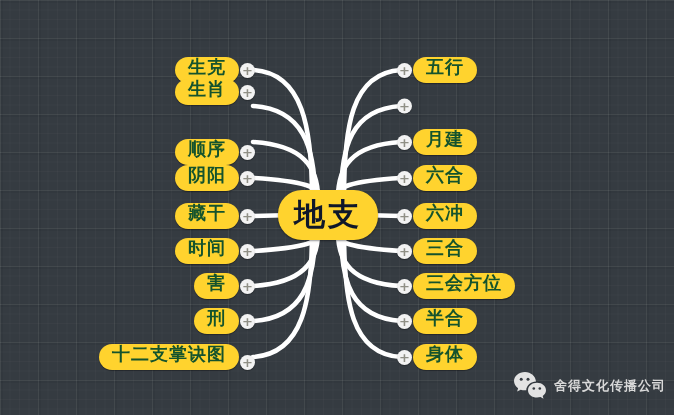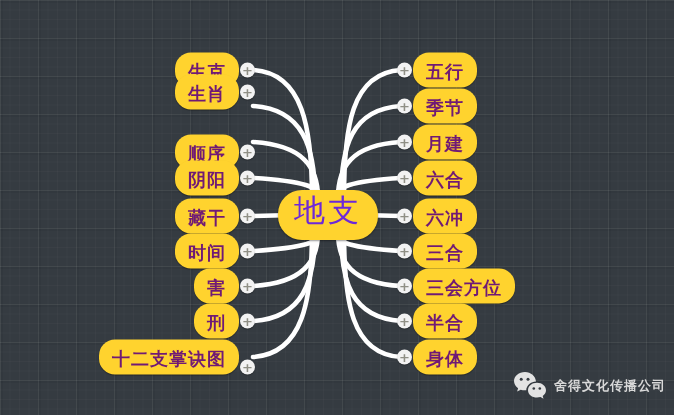--- a/index.html
+++ b/index.html
@@ -17,25 +17,25 @@
       linear-gradient(rgba(0,0,0,0.05) 3px, transparent 3px),
       linear-gradient(90deg, rgba(0,0,0,0.05) 3px, transparent 3px);
     background-size:38px 38px,38px 38px,9.5px 9.5px,9.5px 9.5px,38px 38px,38px 38px;
   }
   #lines{position:absolute;left:0;top:0;width:674px;height:415px;}
   .row{position:absolute;display:flex;align-items:center;transform:translateY(-50%);}
   .row.left{right:419px;flex-direction:row;}
   .row.right{left:397px;flex-direction:row-reverse;}
   .pill{
     background:#ffd32e;
-    color:#701a75;
+    color:#14532d;
     font-weight:bold;
     font-size:18px;
     line-height:1;
-    padding:10px 13px 7px;
+    padding:1px 13px 7px;
     border-radius:16px;
     white-space:nowrap;
     box-shadow:0 1px 1px rgba(0,0,0,0.35);
     letter-spacing:1px;
   }
   .plus-icon{
     width:15px;height:15px;
     margin:0 0 0 1px;
     background:#f2f2f2;
     border-radius:50%;
@@ -46,25 +46,25 @@
     text-align:center;
     flex:0 0 15px;
     box-shadow:0 1px 1px rgba(0,0,0,0.3);
   }
   .row.right .plus-icon{margin:0 1px 0 0;}
   #center-node{
     position:absolute;
     left:278px;top:190px;width:100px;height:50px;
     background:#ffd32e;
     border-radius:24px;
-    color:#6d28d9;
+    color:#0f172a;
     font-size:31px;
-    font-weight:normal;
+    font-weight:bold;
     letter-spacing:3px;
-    display:flex;align-items:flex-start;justify-content:center;
+    display:flex;align-items:center;justify-content:center;
     box-shadow:0 1px 2px rgba(0,0,0,0.4);
   }
   #watermark{
     position:absolute;
     right:8px;bottom:14px;
     display:flex;align-items:center;gap:7px;
     color:#d8d8d8;
   }
   #watermark .wm-text{
     font-size:13px;
@@ -133,21 +133,20 @@
   <div class="row left" style="top: 357px; align-items: flex-end;">
     <div class="pill"><span>十二支掌诀图</span></div>
     <div class="plus-icon">+</div>
   </div>
 
   <div class="row right" style="top: 70px;">
     <div class="pill"><span>五行</span></div>
     <div class="plus-icon">+</div>
   </div>
   <div class="row right" style="top: 106px;">
-    <div class="pill"><span>季节</span></div>
     <div class="plus-icon">+</div>
   </div>
   <div class="row right" style="top: 142px;">
     <div class="pill"><span>月建</span></div>
     <div class="plus-icon">+</div>
   </div>
   <div class="row right" style="top: 178px;">
     <div class="pill"><span>六合</span></div>
     <div class="plus-icon">+</div>
   </div>

